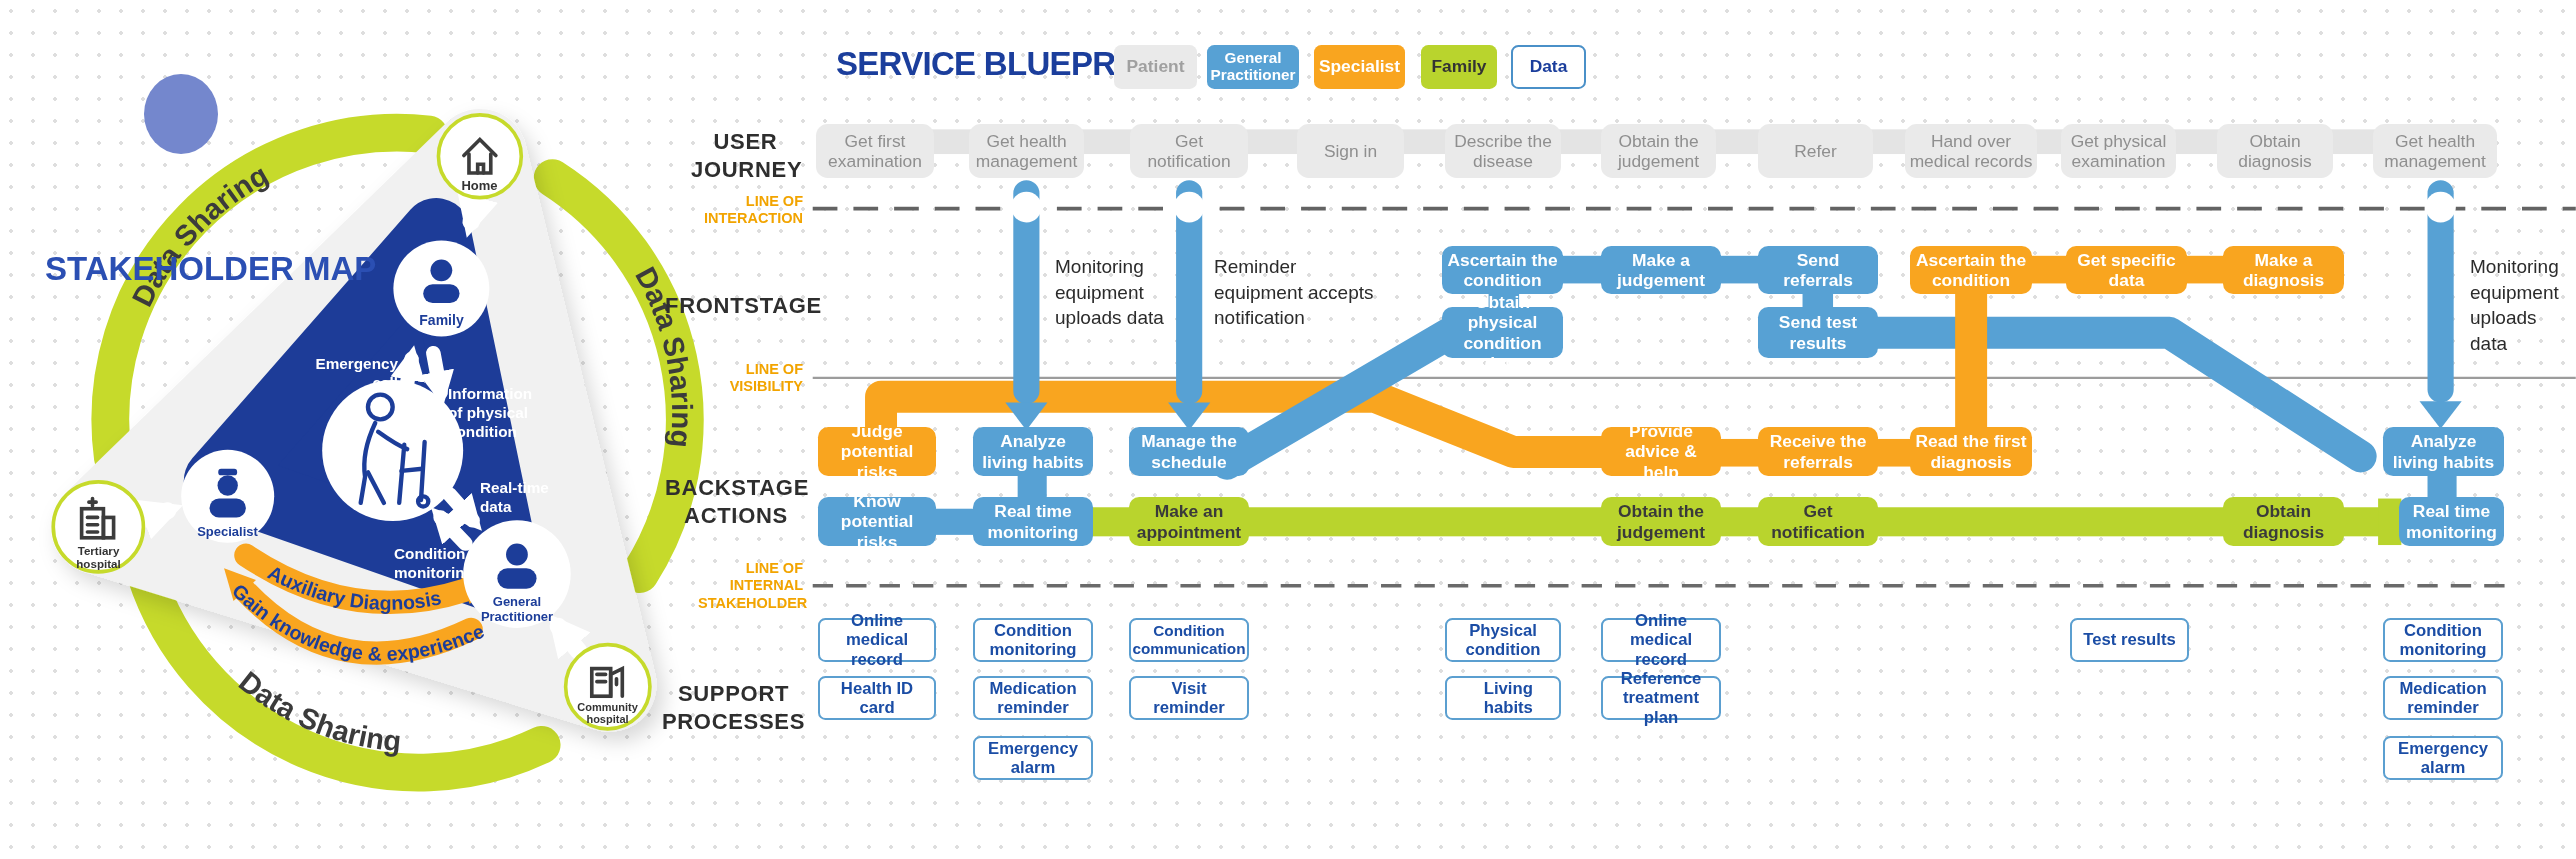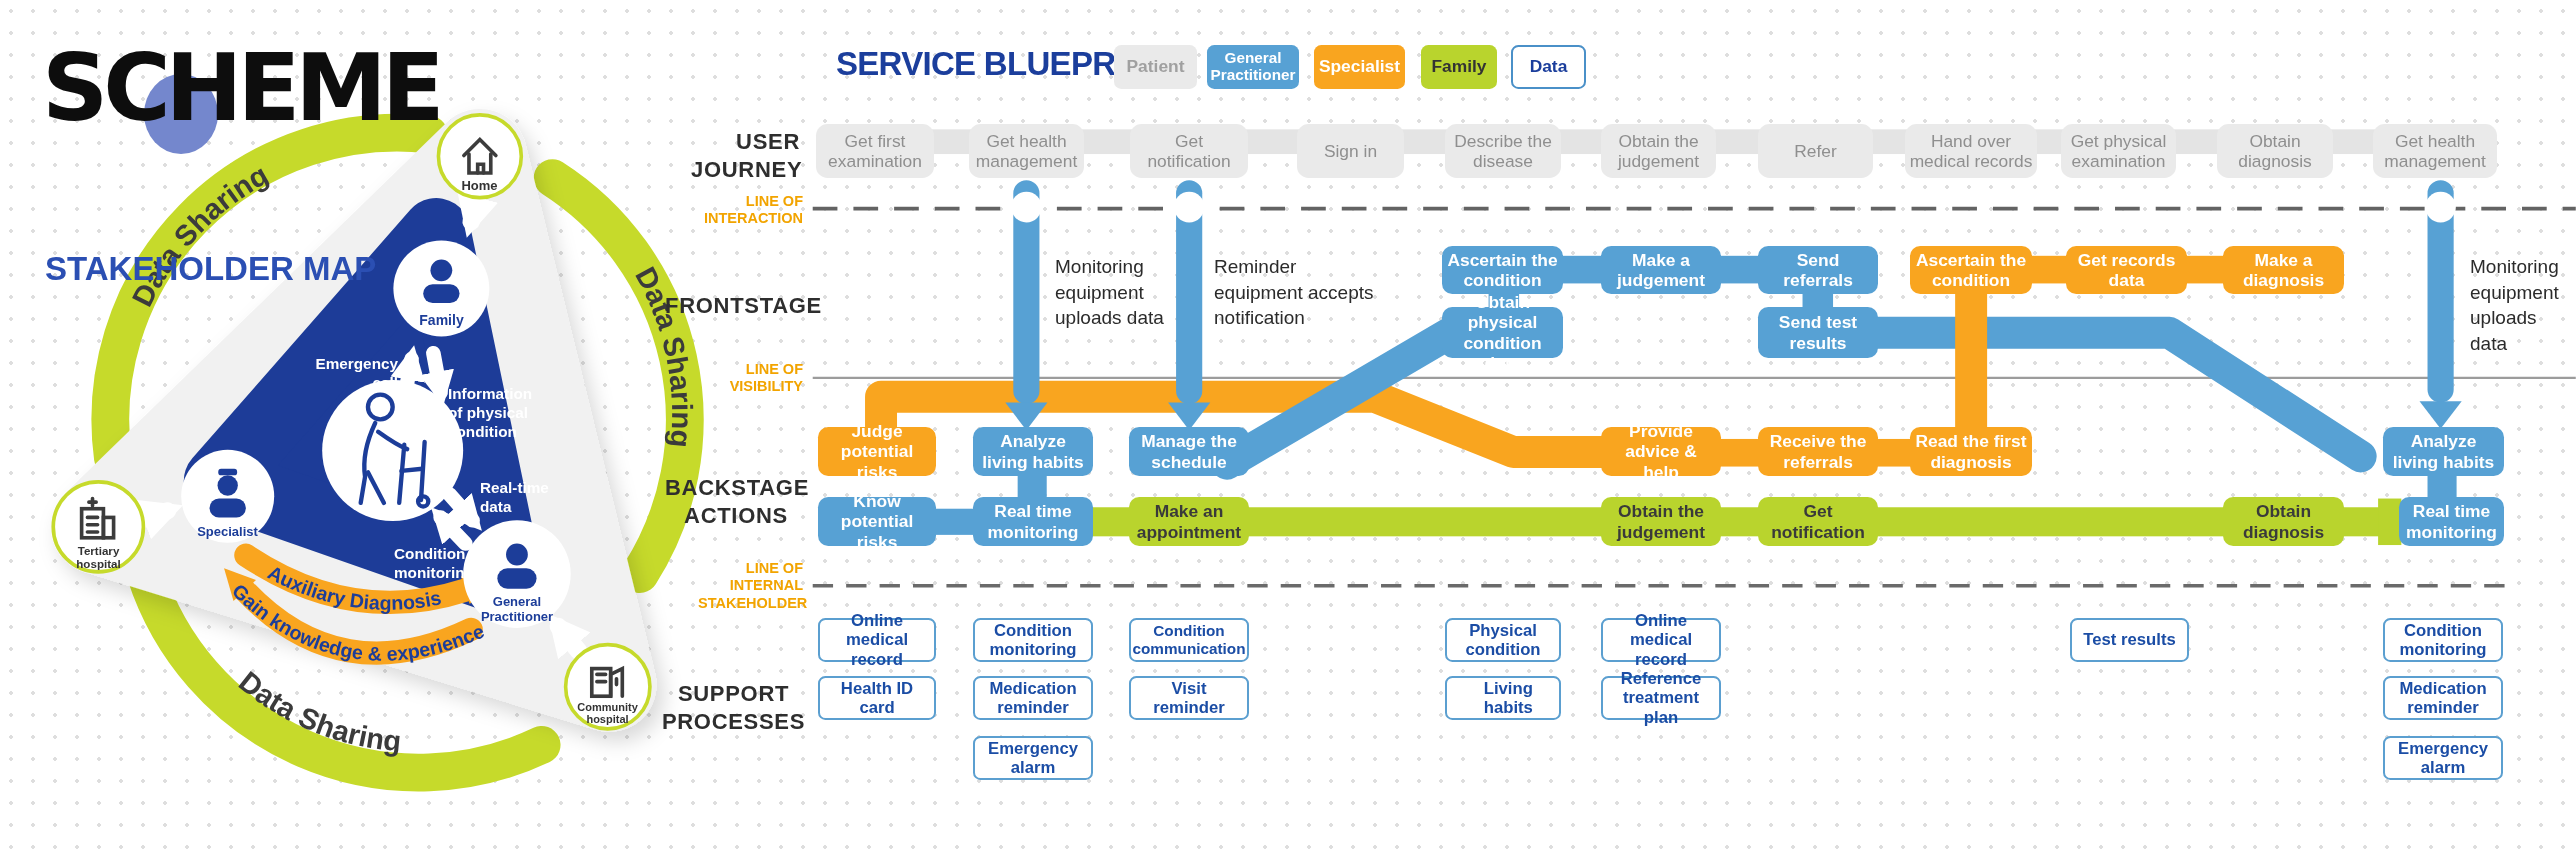--- a/index.html
+++ b/index.html
@@ -196,21 +196,20 @@
         <polygon points="1607,554 1665,554 1636,592" fill="#57a1d4"></polygon>
         <circle cx="1636" cy="285" r="21" fill="#ffffff"></circle>
         <rect x="3340" y="248" width="36" height="306" rx="18" fill="#57a1d4"></rect>
         <polygon points="3329,552 3387,552 3358,590" fill="#57a1d4"></polygon>
         <circle cx="3358" cy="285" r="21" fill="#ffffff"></circle>
       </g>
     </g>
   </svg>
 
   <div class="logo-circle"></div>
-  <div class="logo">SCHEME</div>
   <div class="subtitle">STAKEHOLDER MAP</div>
 
   <div class="maplabel" style="left:289px;top:354px;width:109px;text-align:right;">Emergency call</div>
   <div class="maplabel" style="left:448px;top:356px;width:81px;margin-top:28px;">Information of physical condition</div>
   <div class="maplabel" style="left:480px;top:478px;width:73px;">Real-time data</div>
   <div class="maplabel" style="left:394px;top:544px;width:80px;">Condition monitoring</div>
 
   <div class="nodelabel" style="left:398px;top:313px;width:87px;font-size:14px;">Family</div>
   <div class="nodelabel" style="left:184px;top:525px;width:87px;font-size:13px;">Specialist</div>
   <div class="nodelabel" style="left:472px;top:595px;width:90px;font-size:13px;">General Practitioner</div>
@@ -219,21 +218,21 @@
   <div class="nodelabel" style="left:564px;top:701px;width:87px;font-size:11px;color:#333;">Community hospital</div>
 
 
   <div class="bp-title">SERVICE BLUEPRINT</div>
   <div class="chip" style="left:1114px;top:45px;width:83px;height:44px;background:#eaeaea;color:#a0a0a0;">Patient</div>
   <div class="chip" style="left:1207px;top:45px;width:92px;height:44px;background:#57a1d4;color:#fff;font-size:15.3px;">General Practitioner</div>
   <div class="chip" style="left:1314px;top:45px;width:91px;height:44px;background:#f9a51f;color:#fff;">Specialist</div>
   <div class="chip" style="left:1421px;top:45px;width:76px;height:44px;background:#b9d42d;color:#333;">Family</div>
   <div class="chip" style="left:1511px;top:45px;width:75px;height:44px;background:#fff;border:2.9px solid #4a90c8;color:#1b3e9c;">Data</div>
 
-  <div class="rowlabel" style="left:691px;top:128px;width:109px;text-align:right;">USER JOURNEY</div>
+  <div class="rowlabel" style="left:691px;top:128px;width:109px;">USER JOURNEY</div>
   <div class="rowlabel" style="left:665px;top:292px;width:142px;">FRONTSTAGE</div>
   <div class="rowlabel" style="left:665px;top:474px;width:142px;">BACKSTAGE ACTIONS</div>
   <div class="rowlabel" style="left:661px;top:680px;width:145px;">SUPPORT PROCESSES</div>
 
   <div class="linelabel" style="left:698px;top:193px;width:105px;">LINE OF INTERACTION</div>
   <div class="linelabel" style="left:698px;top:361px;width:105px;">LINE OF VISIBILITY</div>
   <div class="linelabel" style="left:698px;top:560px;width:105px;">LINE OF INTERNAL STAKEHOLDER</div>
 
   <div class="box journey" style="left:816px;top:124px;width:118px;height:54px;">Get first examination</div>
   <div class="box journey" style="left:969px;top:124px;width:115px;height:54px;">Get health management</div>
@@ -250,21 +249,21 @@
   <div class="annot" style="left:1055px;top:254px;width:118px;">Monitoring equipment uploads data</div>
   <div class="annot" style="left:1214px;top:254px;width:166px;">Reminder equipment accepts notification</div>
   <div class="annot" style="left:2470px;top:254px;width:105px;">Monitoring equipment uploads data</div>
 
   <div class="box blue" style="left:1442px;top:246px;width:121px;height:48px;">Ascertain the condition</div>
   <div class="box blue" style="left:1601px;top:246px;width:120px;height:48px;">Make a judgement</div>
   <div class="box blue" style="left:1758px;top:246px;width:120px;height:48px;">Send referrals</div>
   <div class="box blue" style="left:1442px;top:307px;width:121px;height:51px;">Obtain physical condition data</div>
   <div class="box blue" style="left:1758px;top:307px;width:120px;height:51px;">Send test results</div>
   <div class="box orange" style="left:1910px;top:246px;width:122px;height:48px;">Ascertain the condition</div>
-  <div class="box orange" style="left:2066px;top:246px;width:121px;height:48px;">Get records data</div>
+  <div class="box orange" style="left:2066px;top:246px;width:121px;height:48px;">Get specific data</div>
   <div class="box orange" style="left:2223px;top:246px;width:121px;height:48px;">Make a diagnosis</div>
 
   <div class="box orange" style="left:818px;top:427px;width:118px;height:49px;">Judge potential risks</div>
   <div class="box blue" style="left:973px;top:427px;width:120px;height:49px;">Analyze living habits</div>
   <div class="box blue" style="left:1129px;top:427px;width:120px;height:49px;">Manage the schedule</div>
   <div class="box orange" style="left:1601px;top:427px;width:120px;height:49px;">Provide advice &amp; help</div>
   <div class="box orange" style="left:1758px;top:427px;width:120px;height:49px;">Receive the referrals</div>
   <div class="box orange" style="left:1910px;top:427px;width:122px;height:49px;">Read the first diagnosis</div>
   <div class="box blue" style="left:2383px;top:427px;width:121px;height:49px;">Analyze living habits</div>
 

